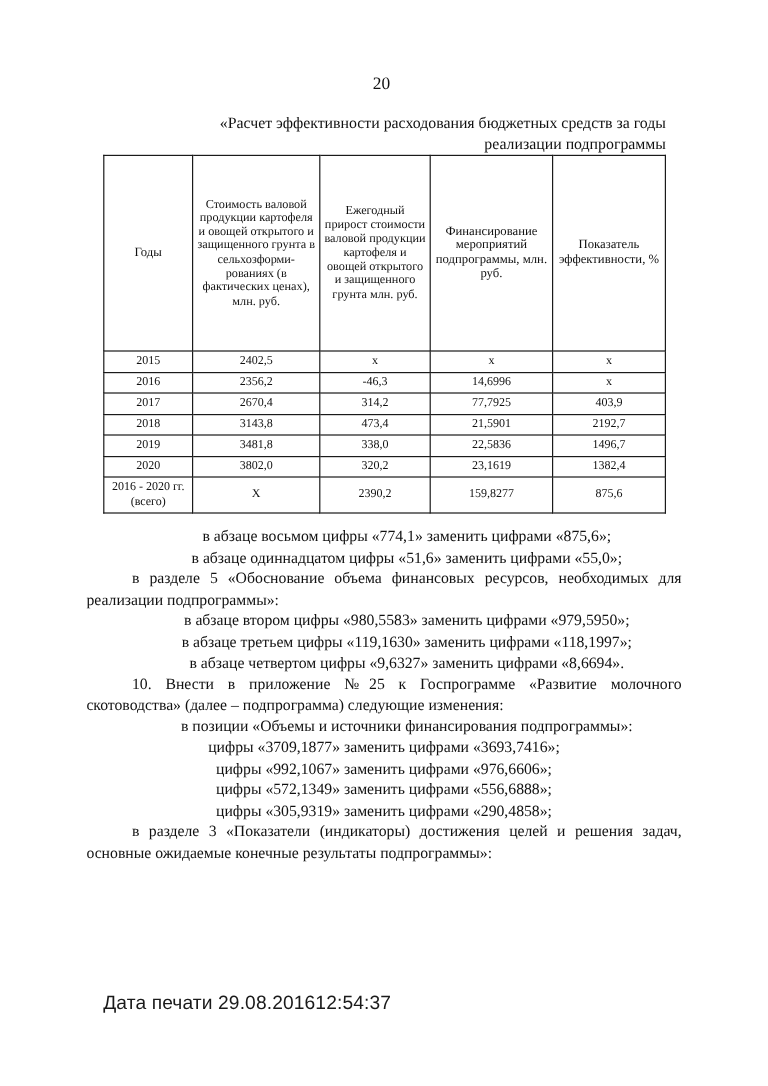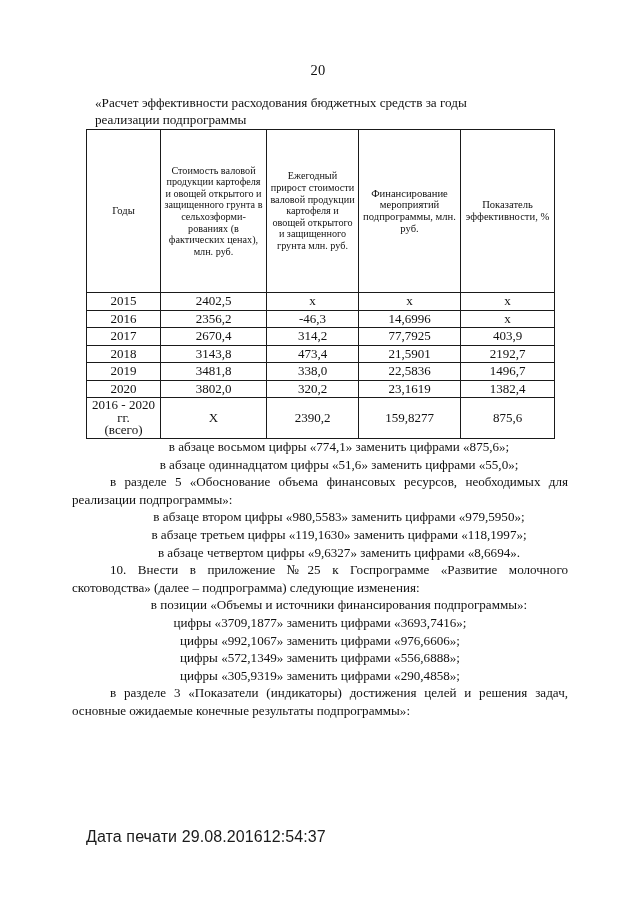--- a/index.html
+++ b/index.html
@@ -31,21 +31,21 @@
     width: 636px;
     text-align: center;
     font-size: 14.5px;
     letter-spacing: 0.2px;
   }
   .doc-title {
     position: absolute;
     top: 95px;
     left: 95px;
     width: 460px;
-    text-align: left;
+    text-align: right;
     font-size: 13.2px;
     line-height: 16.5px;
   }
   .doc-title .t-line {
     display: block;
   }
   table.data-table {
     position: absolute;
     top: 129px;
     left: 86px;
@@ -65,21 +65,21 @@
   thead td.head-cell {
     height: 160px;
   }
   .col-years   { width: 74px; }
   .col-value   { width: 106px; }
   .col-growth  { width: 92px; }
   .col-finance { width: 102px; }
   .col-eff     { width: 94px; }
   tbody td {
     height: 14.5px;
-    font-size: 13px;
+    font-size: 10px;
   }
   tbody tr.total-row td {
     height: 27px;
     line-height: 12.5px;
   }
   .head-cell.narrow-text { font-size: 10.2px; }
 
   .body-text {
     position: absolute;
     left: 72px;

